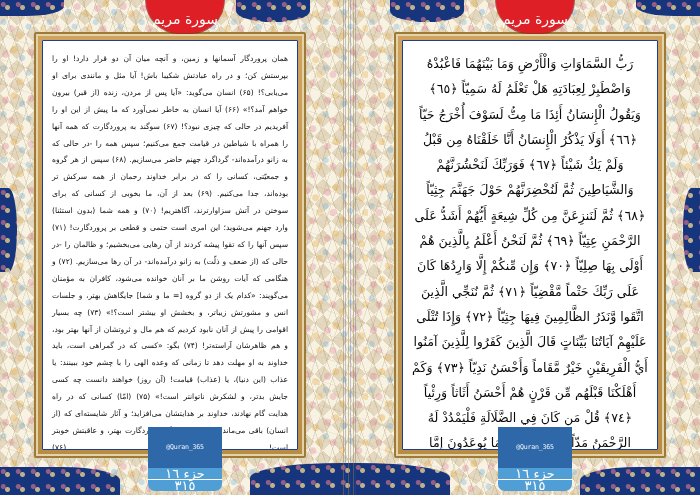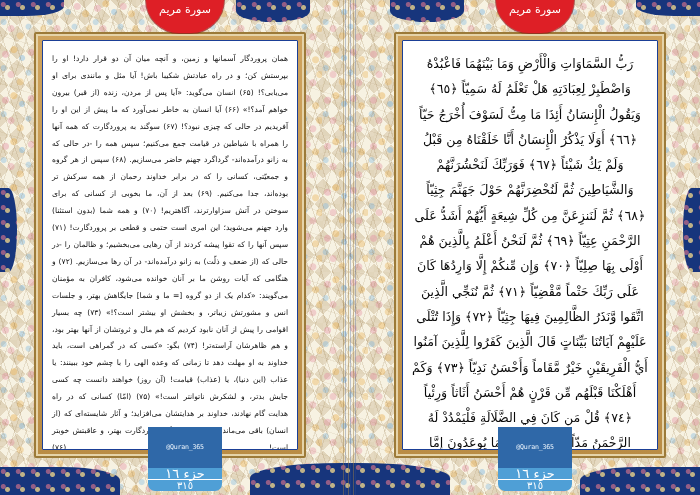--- a/index.html
+++ b/index.html
@@ -89,23 +89,23 @@
     background: #de1f26;
     border-radius: 0 0 39px 39px;
     z-index: 6;
     display: flex;
     align-items: flex-start;
     justify-content: center;
     box-shadow: 0 0 0 1px rgba(140,16,20,0.65);
   }
   .surah-banner .surah-text {
     color: #ffffff;
-    font-size: 11px;
+    font-size: 14px;
     line-height: 1;
-    padding-top: 4px;
+    padding-top: 12px;
     direction: rtl;
     letter-spacing: 0.2px;
     font-family: "DejaVu Sans", sans-serif;
     white-space: nowrap;
   }
   .sb-left  { left: 146px; }
   .sb-right { left: 496px; }
 
   
   .panel {
@@ -186,21 +186,21 @@
     background: #4f9fd6;
     color: #ffffff;
     font-size: 13px;
     line-height: 11px;
     border-bottom: 1px solid #ffffff;
     white-space: nowrap;
   }
   .pageno {
     background: #4f9fd6;
     color: #ffffff;
-    font-size: 10px;
+    font-size: 13px;
     line-height: 11px;
     border-radius: 0 0 7px 7px;
     white-space: nowrap;
   }
 
   
   .gutter {
     position: absolute;
     left: 343px;
     top: 0;

